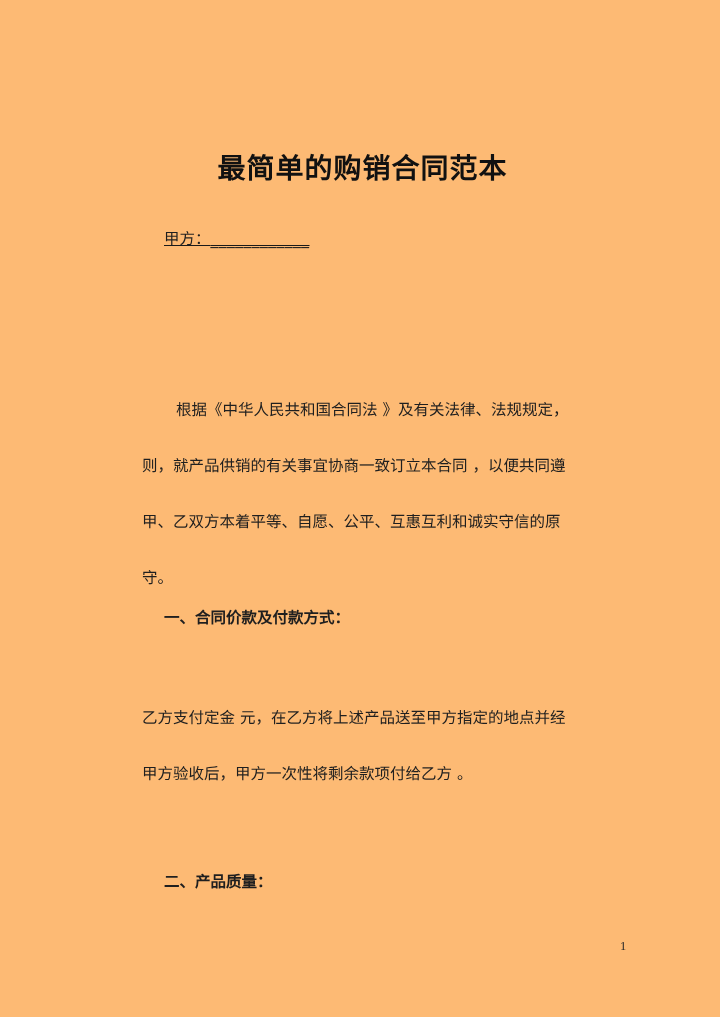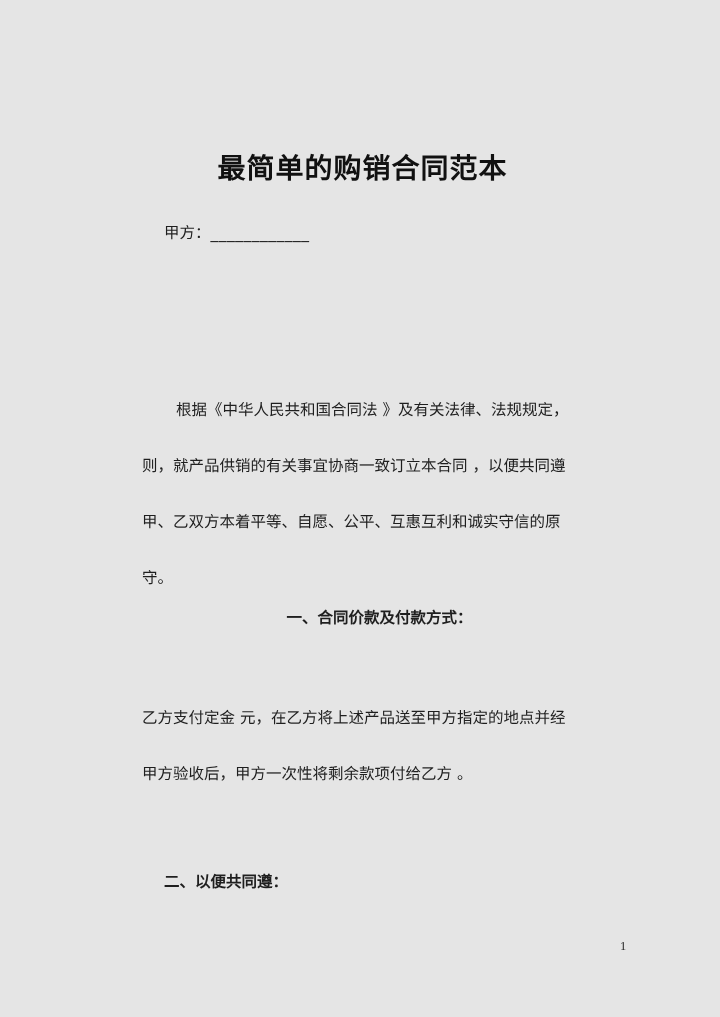--- a/index.html
+++ b/index.html
@@ -10,21 +10,21 @@
   }
   body {
     font-family: "DejaVu Sans", "Liberation Sans", sans-serif;
     color: #1a1a1a;
   }
   .page {
     position: relative;
     width: 720px;
     height: 1017px;
     margin: 0 auto;
-    background: #e5e5e5;
+    background: #fdba74;
     overflow: hidden;
     box-sizing: border-box;
   }
   .doc-body {
     position: absolute;
     left: 130px;
     top: 0;
     width: 465px;
   }
   .doc-title {
@@ -37,22 +37,23 @@
     text-align: center;
     font-size: 28px;
     font-weight: bold;
     letter-spacing: 1px;
     line-height: 1.2;
     color: #111111;
   }
   .party-block {
     position: absolute;
     left: 0;
-    top: 222px;
+    top: 228px;
     width: 465px;
+    text-decoration: underline;
   }
   .party-line {
     font-size: 15.5px;
     line-height: 1.5;
     color: #1f1f1f;
     padding-left: 34px;
     white-space: nowrap;
   }
   .party-line.second {
     margin-top: 63px;
@@ -84,21 +85,20 @@
     position: absolute;
     left: 0;
     top: 376px;
     width: 465px;
   }
   .block-heading-1 {
     position: absolute;
     left: 0;
     top: 596px;
     width: 465px;
-    text-align: center;
   }
   .block-payment {
     position: absolute;
     left: 0;
     top: 684px;
     width: 465px;
   }
   .block-heading-2 {
     position: absolute;
     left: 0;
@@ -142,20 +142,20 @@
     <div class="block-heading-1">
       <h2 class="section-heading">一、合同价款及付款方式：</h2>
     </div>
 
     <div class="block-payment">
       <p class="para"><span>乙方支付定金 元，在乙方将上述产品送至甲方指定的地点并经</span></p>
       <p class="para"><span>甲方验收后，甲方一次性将剩余款项付给乙方 。</span></p>
     </div>
 
     <div class="block-heading-2">
-      <h2 class="section-heading">二、以便共同遵：</h2>
+      <h2 class="section-heading">二、产品质量：</h2>
     </div>
 
   </div>
 
   <div class="page-number">1</div>
 
 </div>
 
 </body></html>

